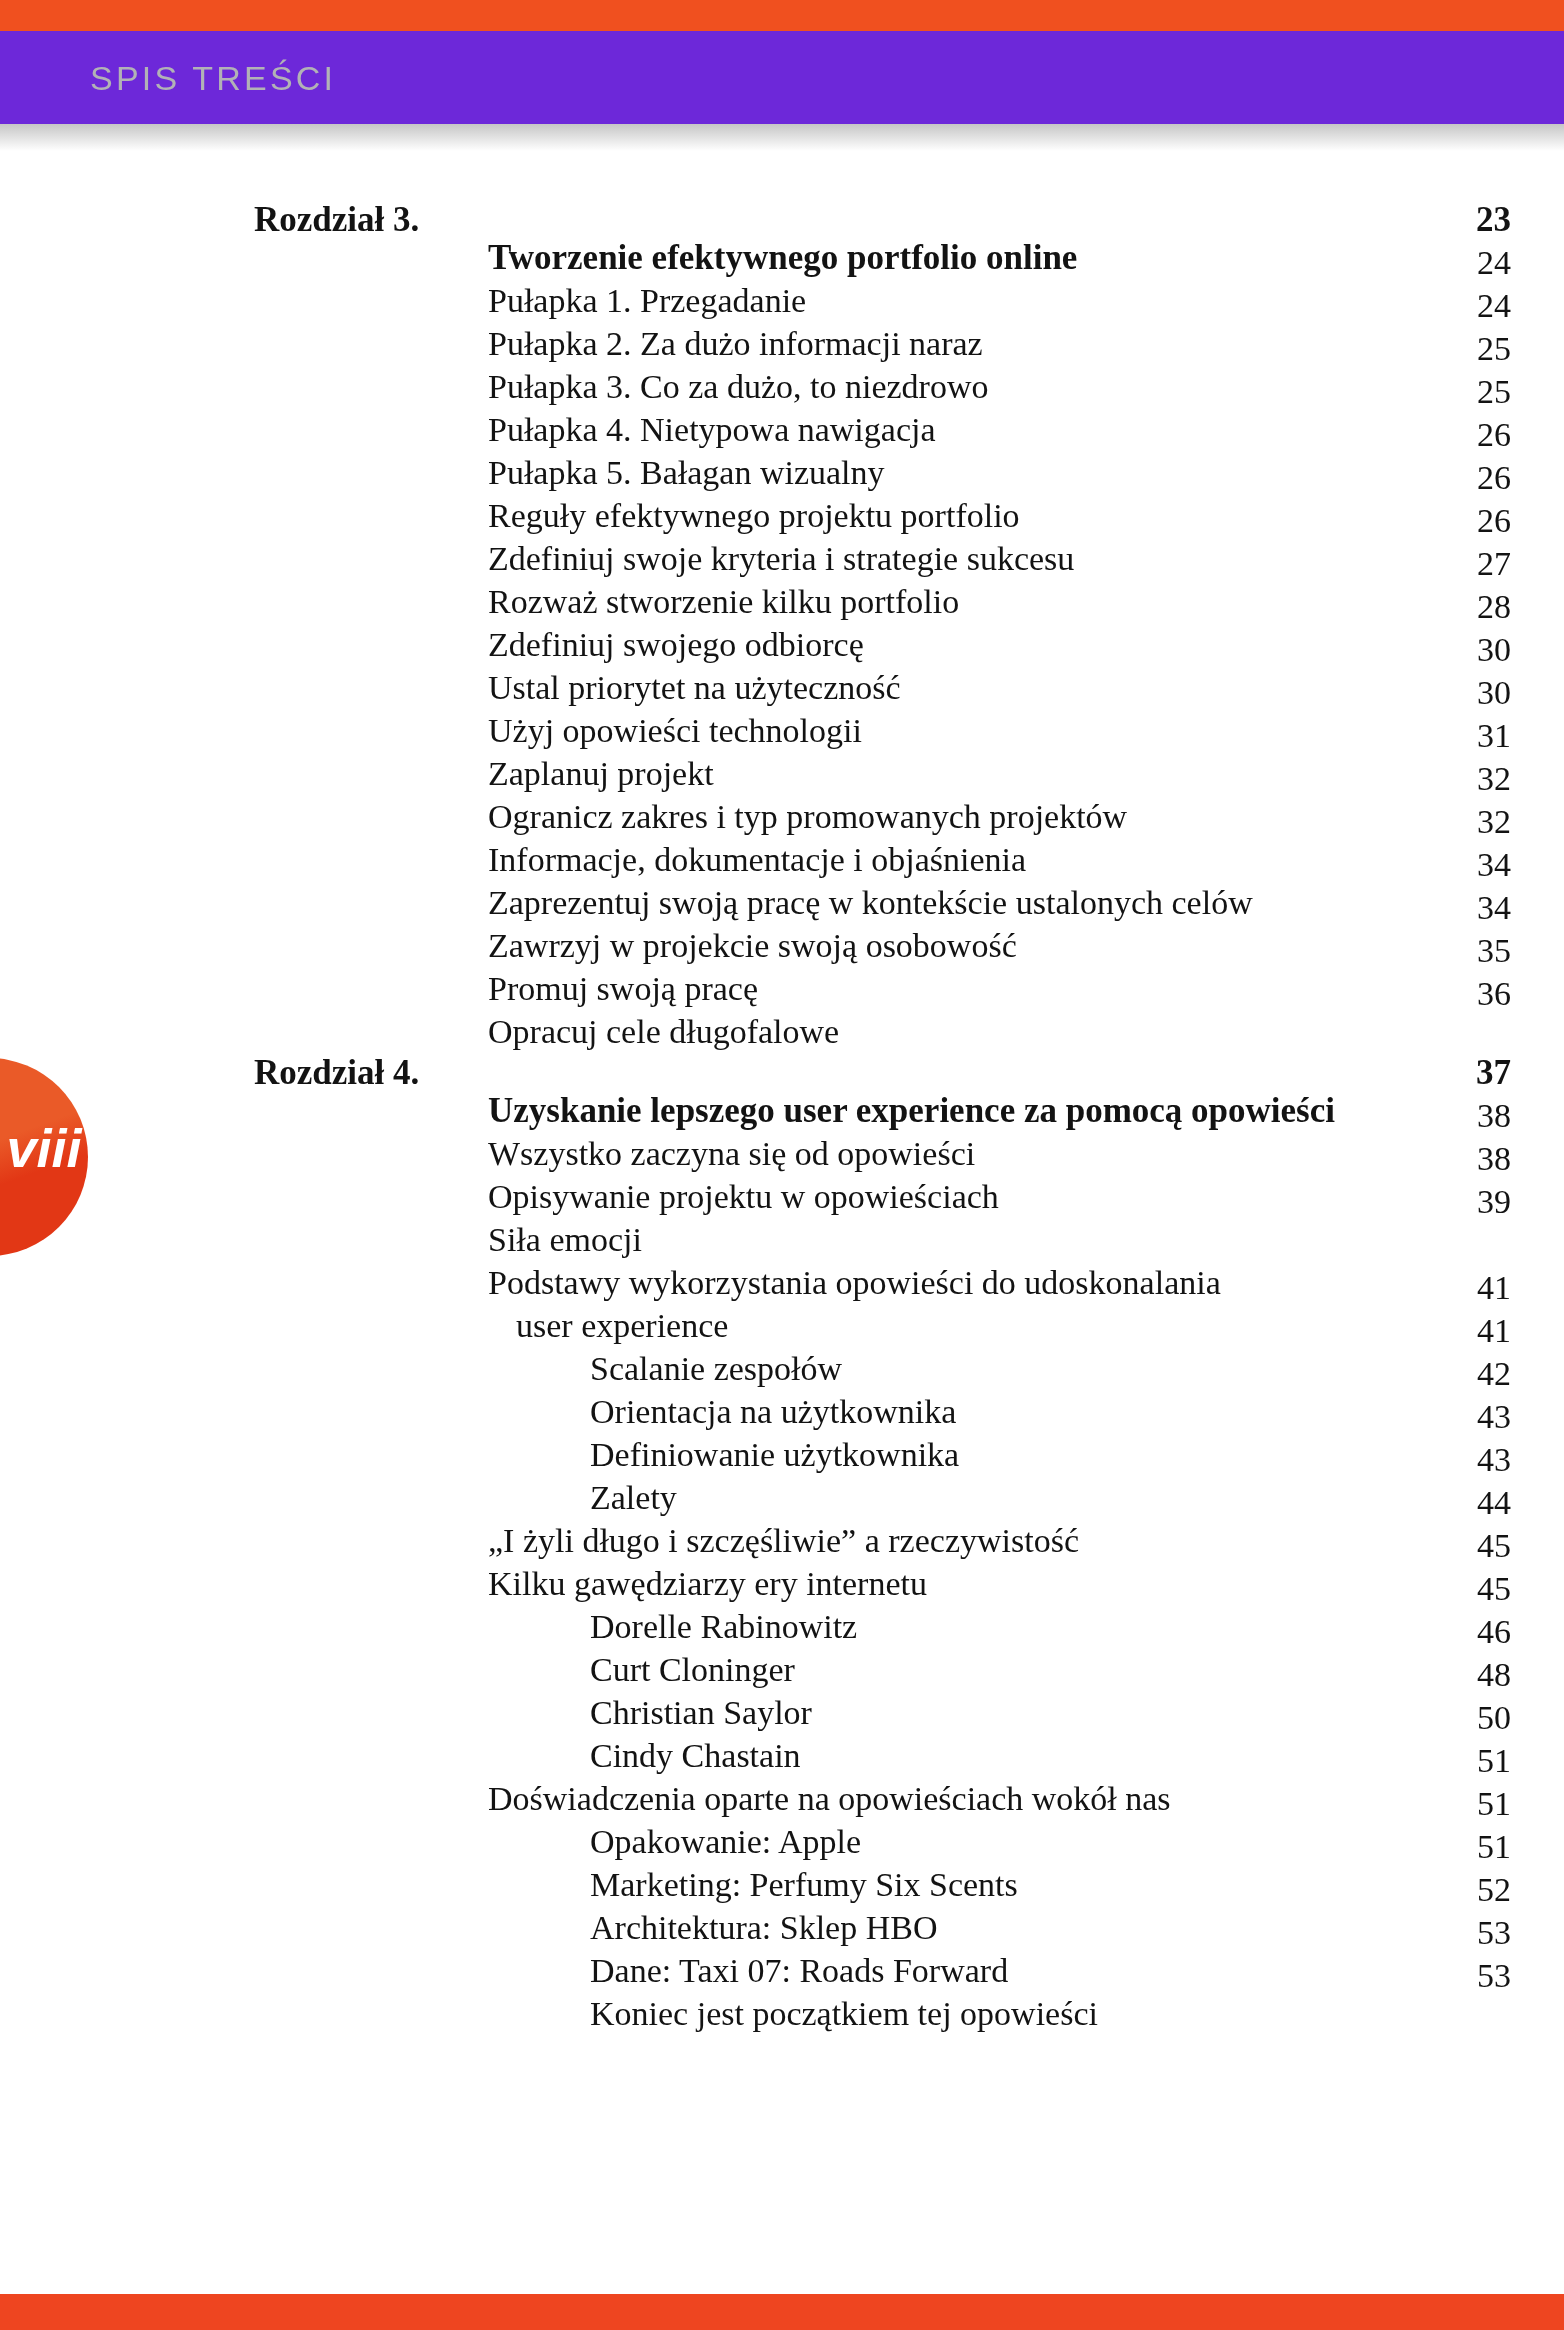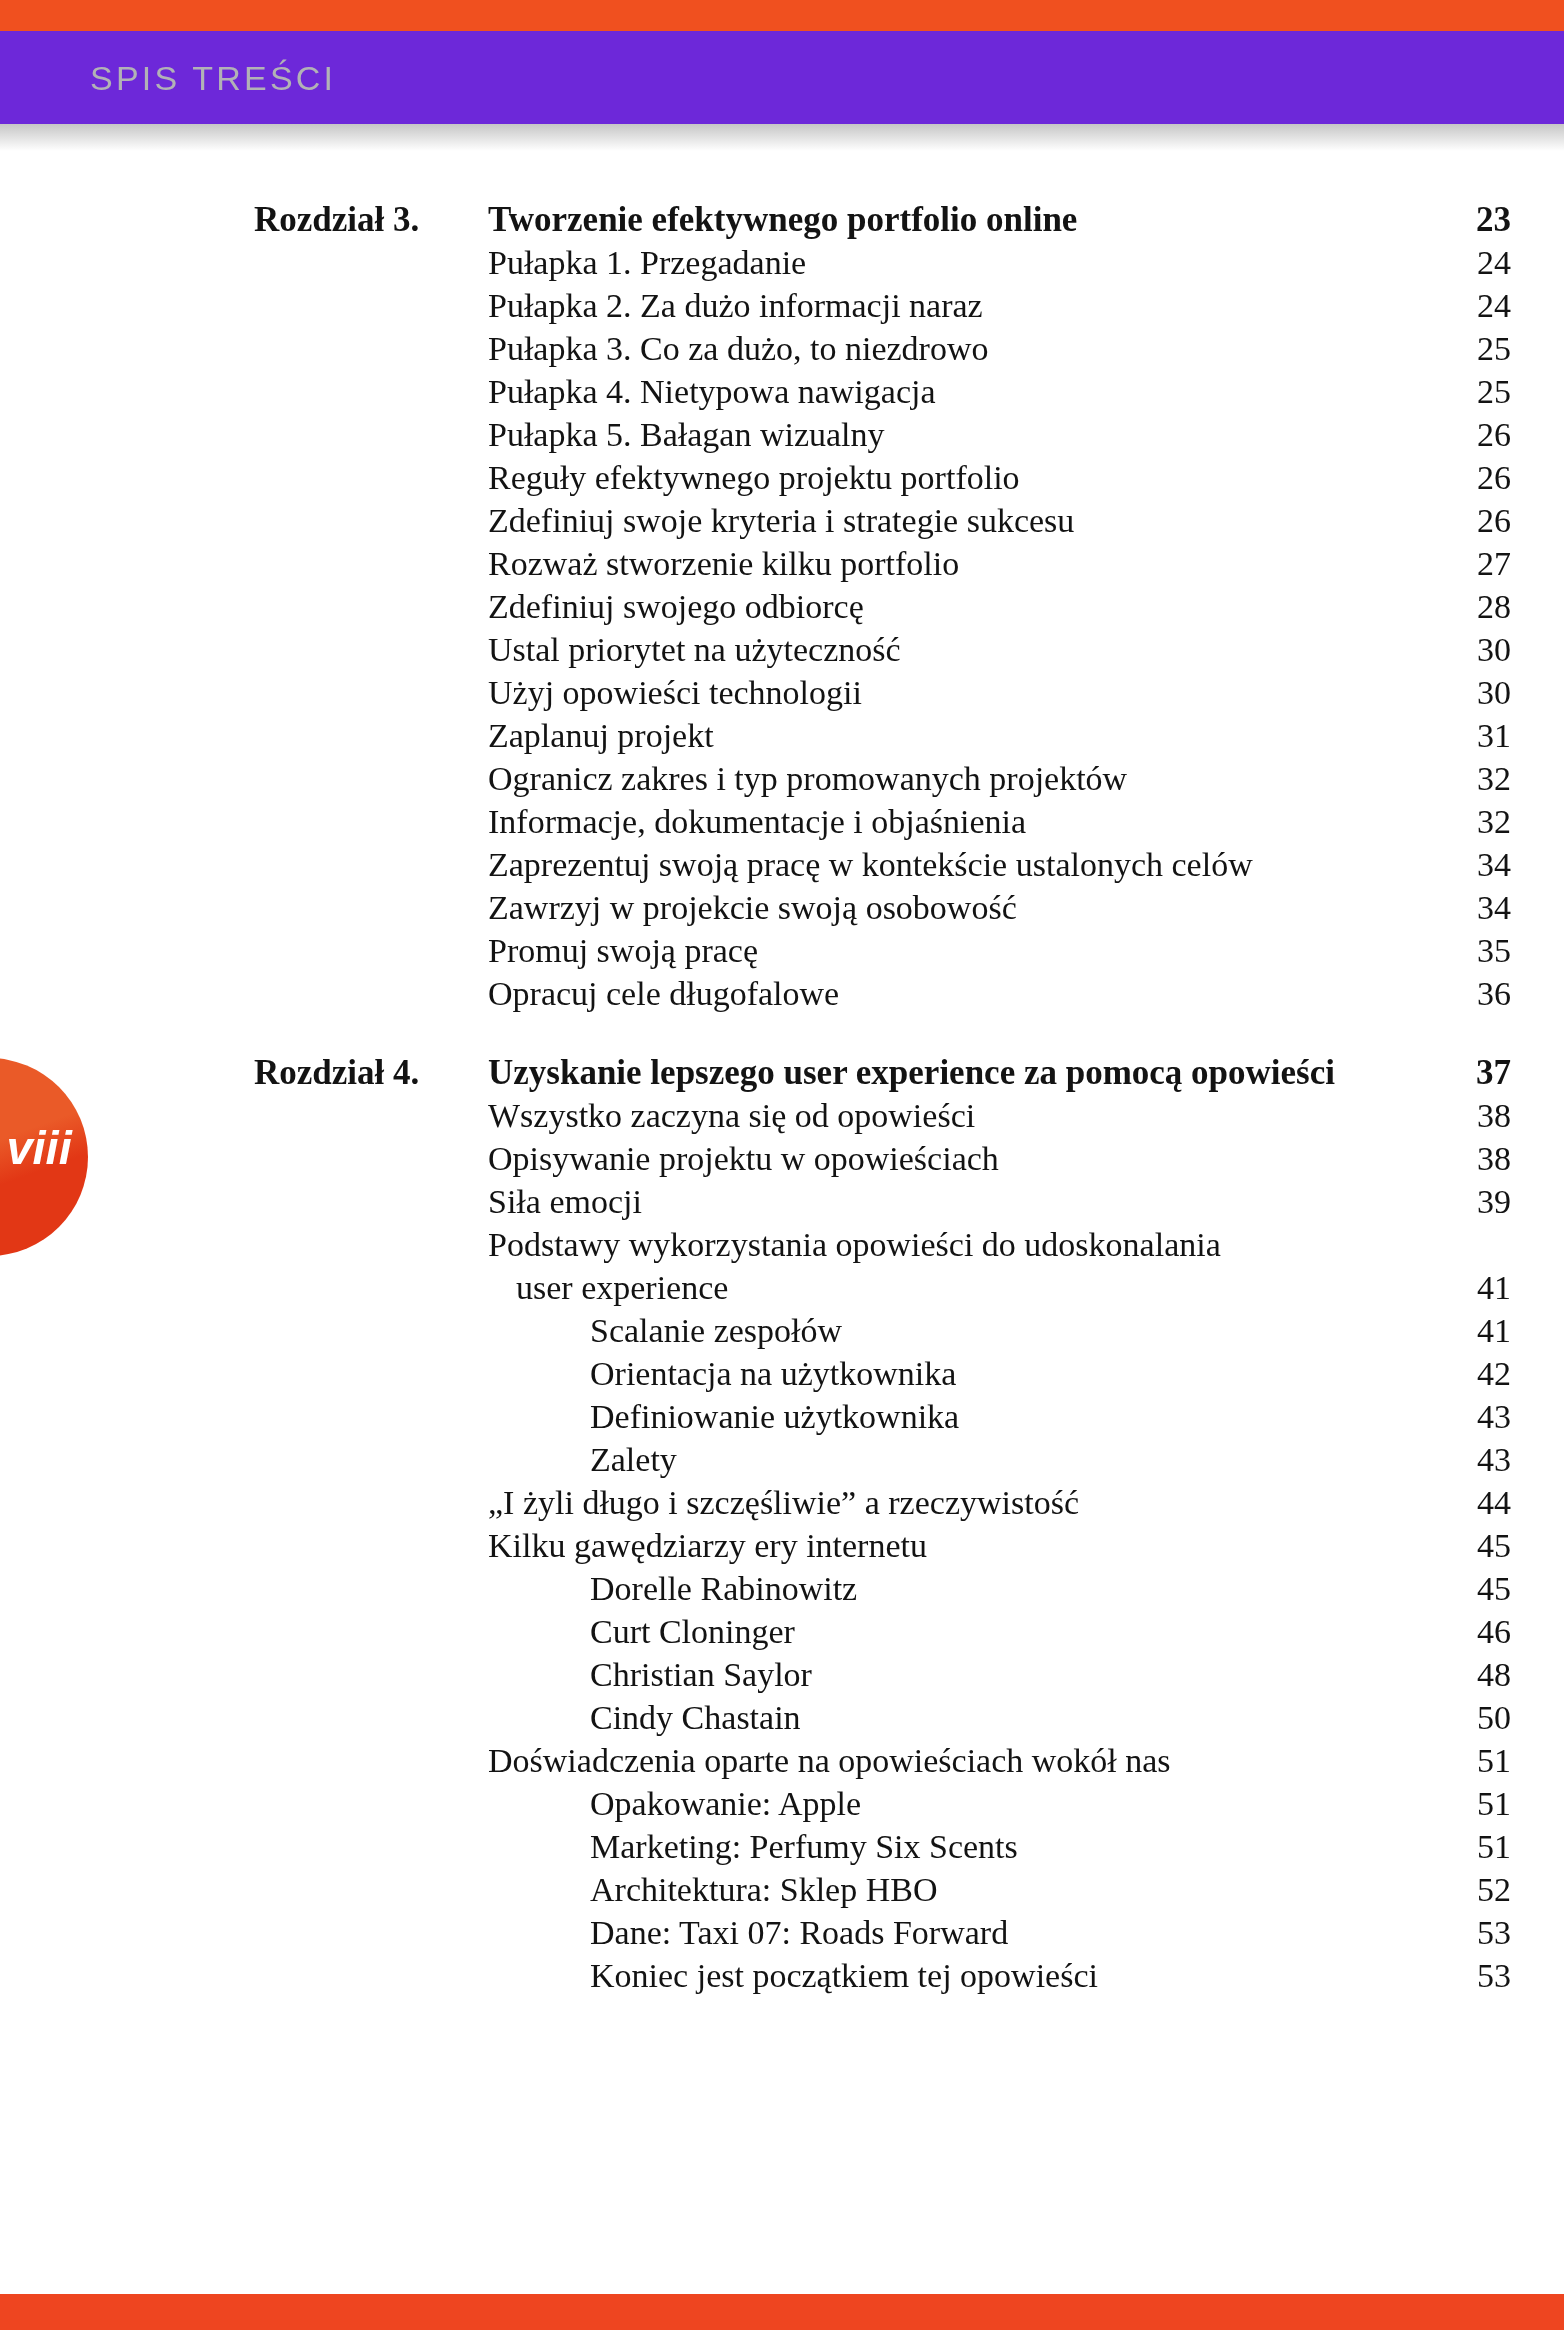--- a/index.html
+++ b/index.html
@@ -34,35 +34,35 @@
   }
   .page-tab{
     position:absolute;left:-110px;top:1058px;width:198px;height:198px;
     border-radius:50%;
     background:linear-gradient(160deg,#ea5a28 45%,#e23715 62%);
   }
   .page-tab-label{
     position:absolute;left:6.4px;top:1121px;
     font-family:"Liberation Sans","DejaVu Sans",sans-serif;
     font-style:italic;font-weight:bold;
-    font-size:47px;line-height:54px;color:#ffffff;
+    font-size:54px;line-height:54px;color:#ffffff;
   }
   .toc{
     position:absolute;top:198px;left:0;width:100%;
     color:#131313;
     padding-left:39px;
   }
   .chapter-gap{margin-top:36px;}
   .toc-row{
     position:relative;height:43px;line-height:43px;
     font-size:34px;
   }
   .toc-row.head{font-weight:bold;font-size:35px;}
   .col-label{position:absolute;left:215px;white-space:nowrap;}
-  .col-title{position:absolute;white-space:nowrap;}
+  .col-title{position:absolute;white-space:nowrap;margin-top:38px;}
   .ind-0{left:449px;}
   .ind-1{left:449px;}
   .ind-wrap{left:477px;}
   .ind-2{left:551px;}
   .col-page{
     position:absolute;left:1313px;width:159px;text-align:right;
     white-space:nowrap;
   }
 </style>
 </head>

